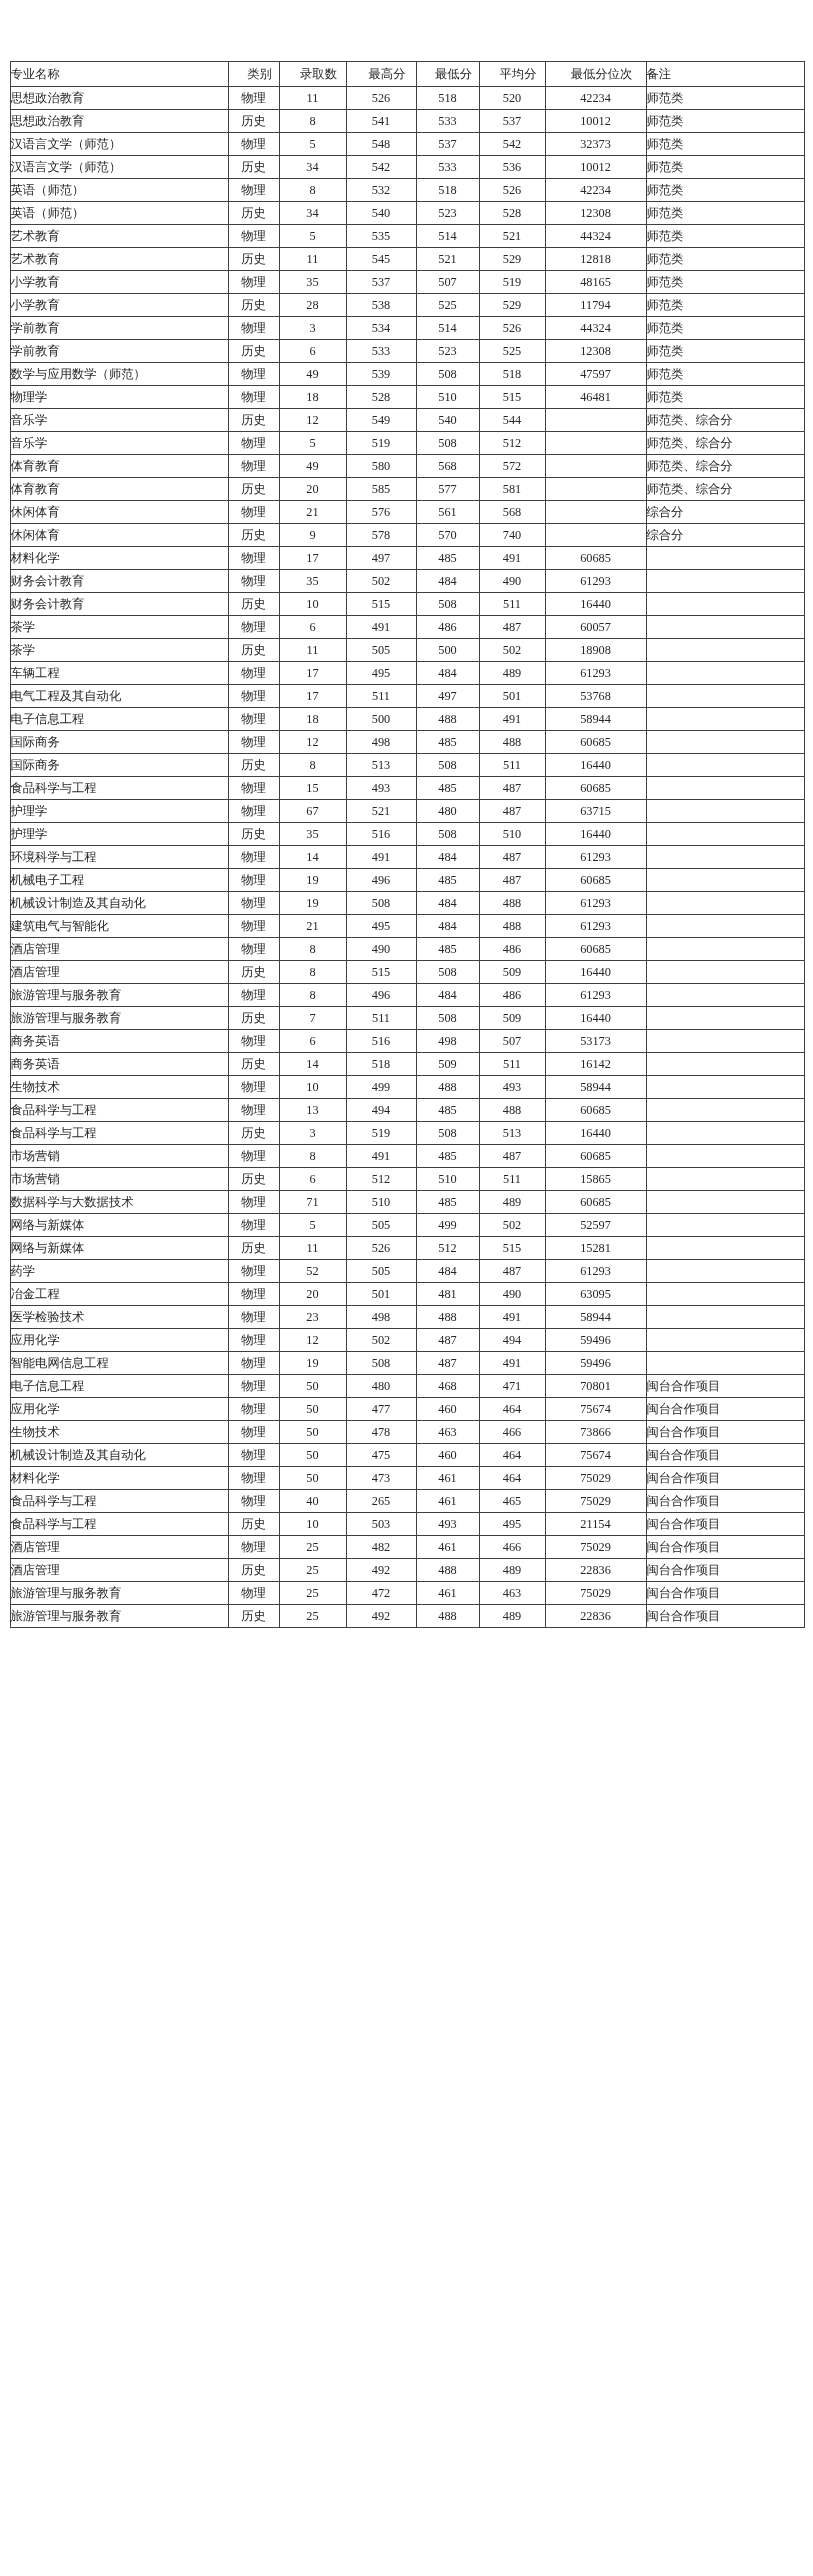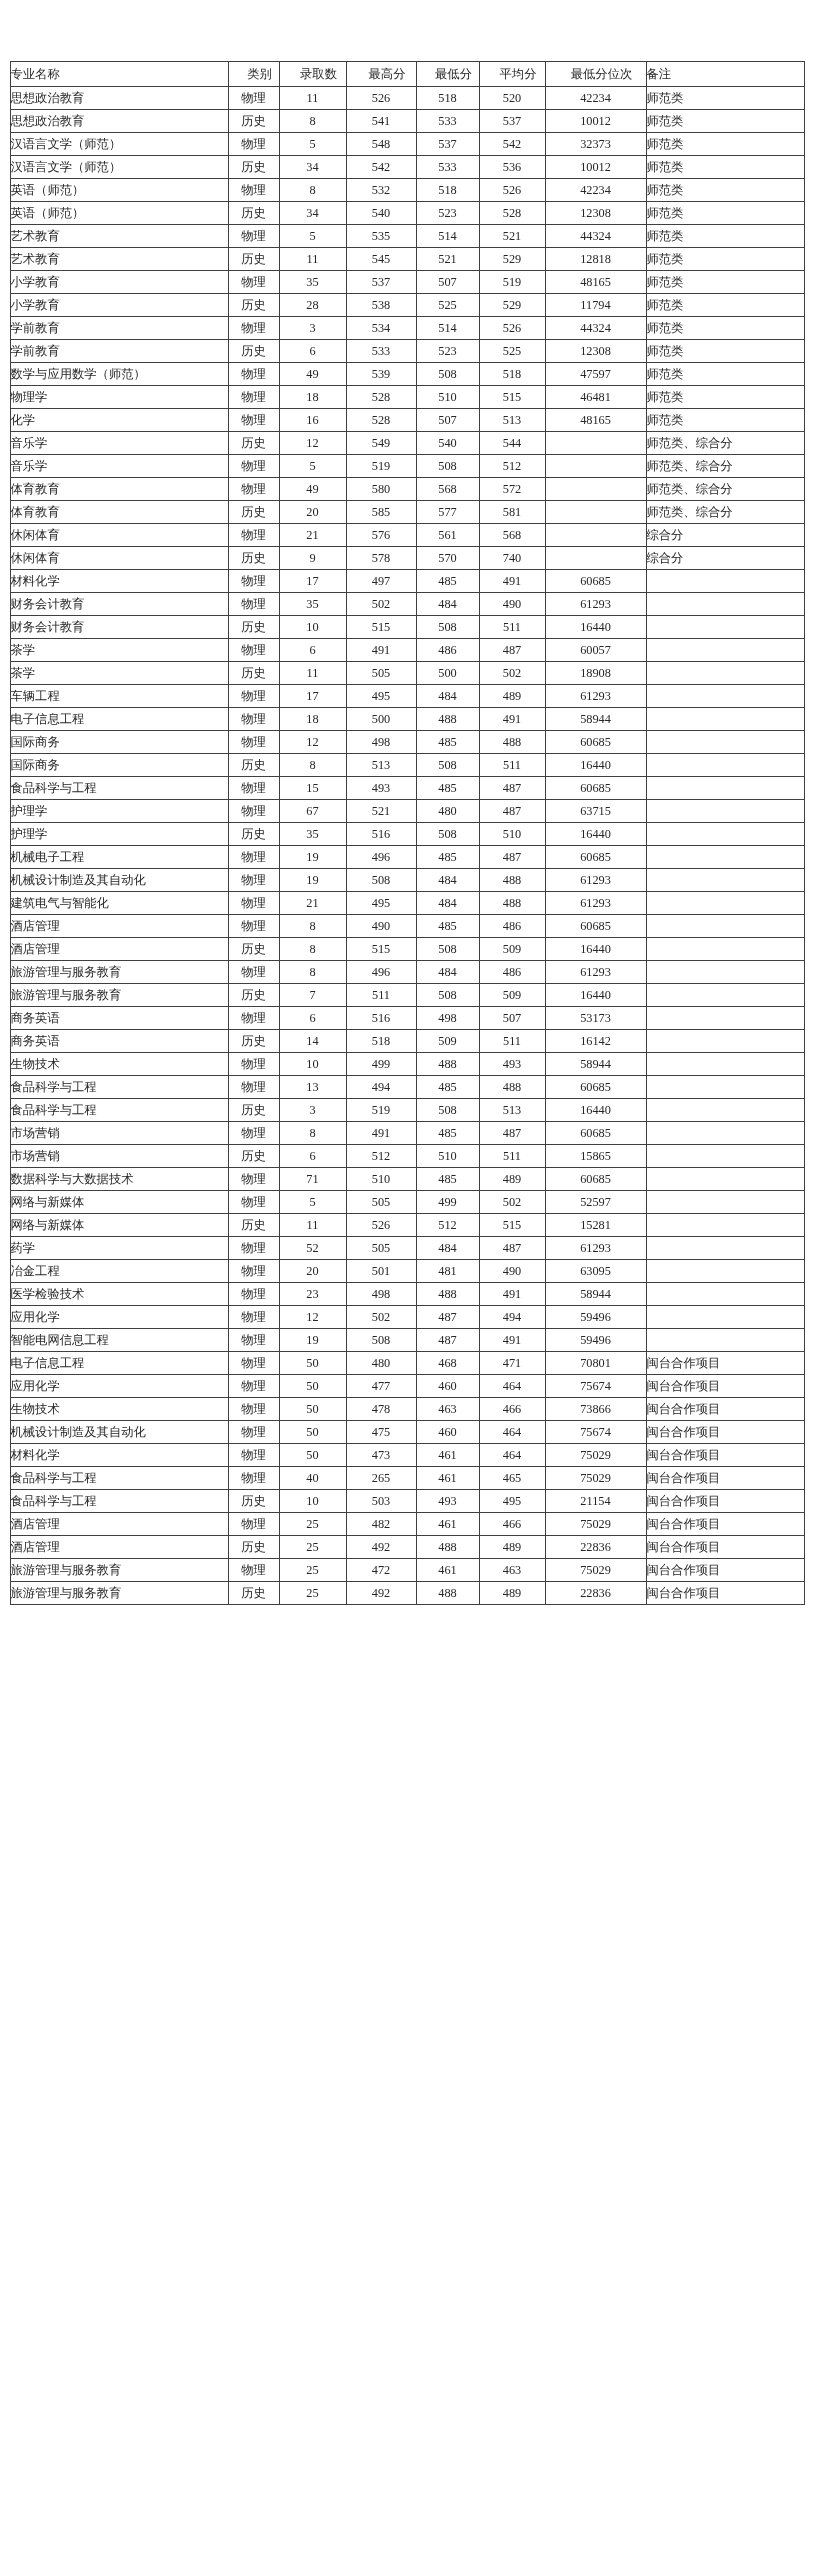--- a/index.html
+++ b/index.html
@@ -242,30 +242,20 @@
           <td class="cell-left">物理学</td>
           <td class="cell-center">物理</td>
           <td class="cell-center">18</td>
           <td class="cell-center">528</td>
           <td class="cell-center">510</td>
           <td class="cell-center">515</td>
           <td class="cell-center">46481</td>
           <td class="cell-note">师范类</td>
         </tr>
         <tr>
-          <td class="cell-left">化学</td>
-          <td class="cell-center">物理</td>
-          <td class="cell-center">16</td>
-          <td class="cell-center">528</td>
-          <td class="cell-center">507</td>
-          <td class="cell-center">513</td>
-          <td class="cell-center">48165</td>
-          <td class="cell-note">师范类</td>
-        </tr>
-        <tr>
           <td class="cell-left">音乐学</td>
           <td class="cell-center">历史</td>
           <td class="cell-center">12</td>
           <td class="cell-center">549</td>
           <td class="cell-center">540</td>
           <td class="cell-center">544</td>
           <td class="cell-center"></td>
           <td class="cell-note">师范类、综合分</td>
         </tr>
         <tr>
@@ -372,20 +362,30 @@
           <td class="cell-left">车辆工程</td>
           <td class="cell-center">物理</td>
           <td class="cell-center">17</td>
           <td class="cell-center">495</td>
           <td class="cell-center">484</td>
           <td class="cell-center">489</td>
           <td class="cell-center">61293</td>
           <td class="cell-note"></td>
         </tr>
         <tr>
+          <td class="cell-left">电气工程及其自动化</td>
+          <td class="cell-center">物理</td>
+          <td class="cell-center">17</td>
+          <td class="cell-center">511</td>
+          <td class="cell-center">497</td>
+          <td class="cell-center">501</td>
+          <td class="cell-center">53768</td>
+          <td class="cell-note"></td>
+        </tr>
+        <tr>
           <td class="cell-left">电子信息工程</td>
           <td class="cell-center">物理</td>
           <td class="cell-center">18</td>
           <td class="cell-center">500</td>
           <td class="cell-center">488</td>
           <td class="cell-center">491</td>
           <td class="cell-center">58944</td>
           <td class="cell-note"></td>
         </tr>
         <tr>
@@ -429,20 +429,30 @@
           <td class="cell-note"></td>
         </tr>
         <tr>
           <td class="cell-left">护理学</td>
           <td class="cell-center">历史</td>
           <td class="cell-center">35</td>
           <td class="cell-center">516</td>
           <td class="cell-center">508</td>
           <td class="cell-center">510</td>
           <td class="cell-center">16440</td>
+          <td class="cell-note"></td>
+        </tr>
+        <tr>
+          <td class="cell-left">环境科学与工程</td>
+          <td class="cell-center">物理</td>
+          <td class="cell-center">14</td>
+          <td class="cell-center">491</td>
+          <td class="cell-center">484</td>
+          <td class="cell-center">487</td>
+          <td class="cell-center">61293</td>
           <td class="cell-note"></td>
         </tr>
         <tr>
           <td class="cell-left">机械电子工程</td>
           <td class="cell-center">物理</td>
           <td class="cell-center">19</td>
           <td class="cell-center">496</td>
           <td class="cell-center">485</td>
           <td class="cell-center">487</td>
           <td class="cell-center">60685</td>

